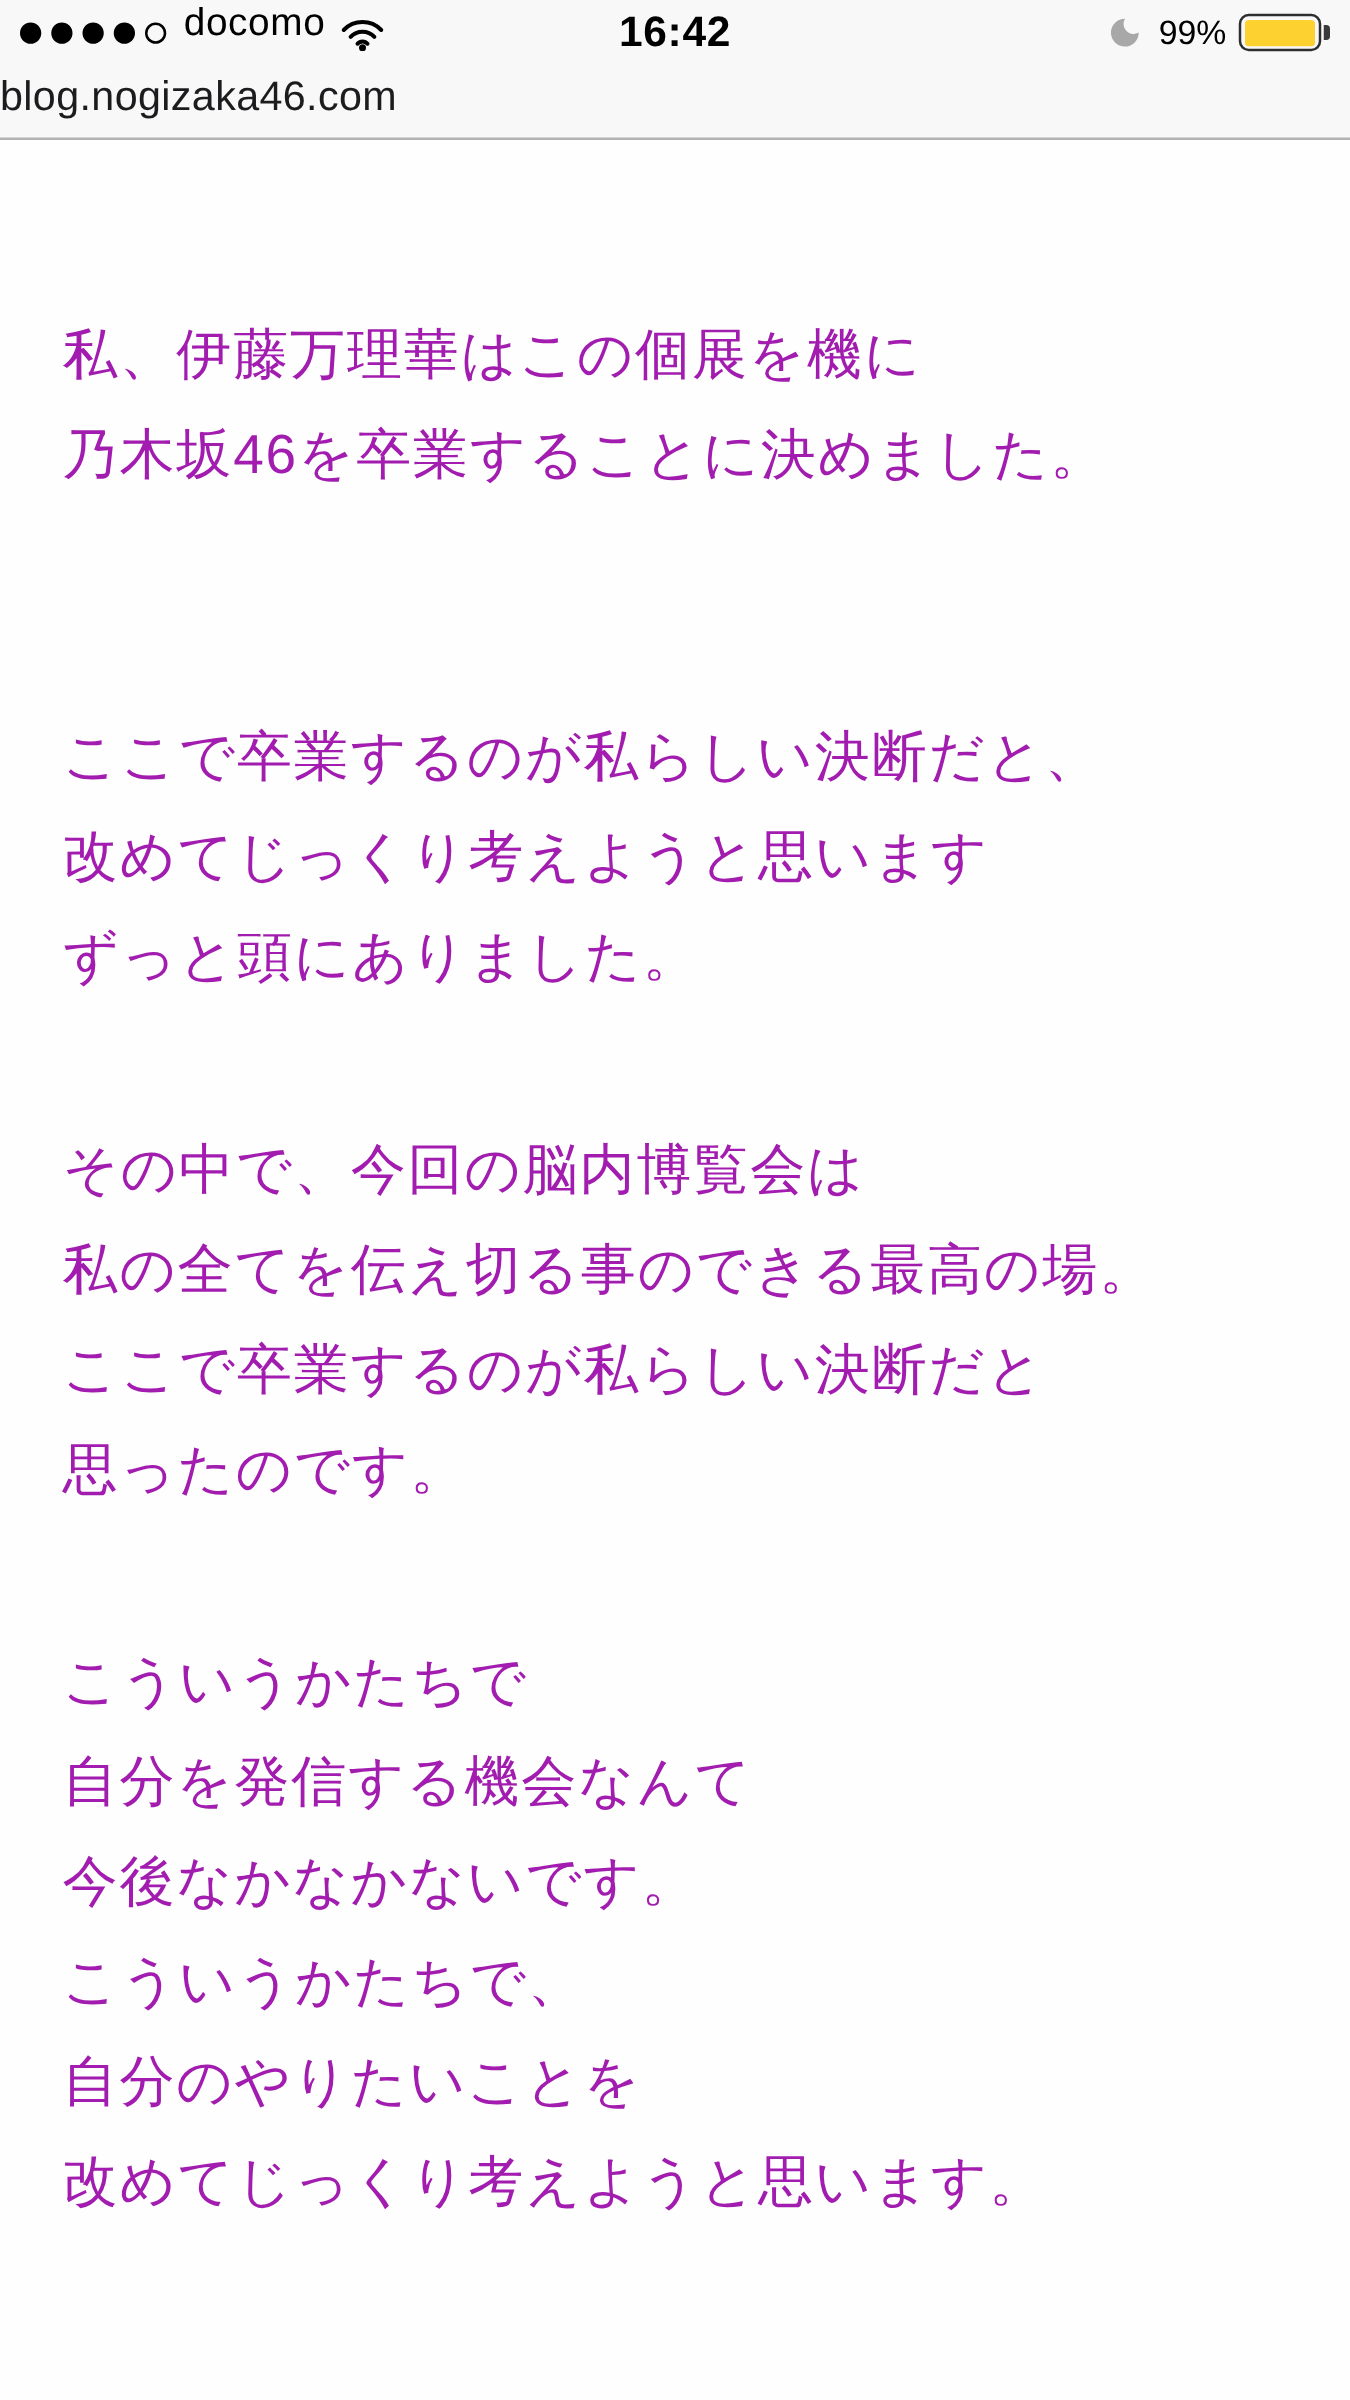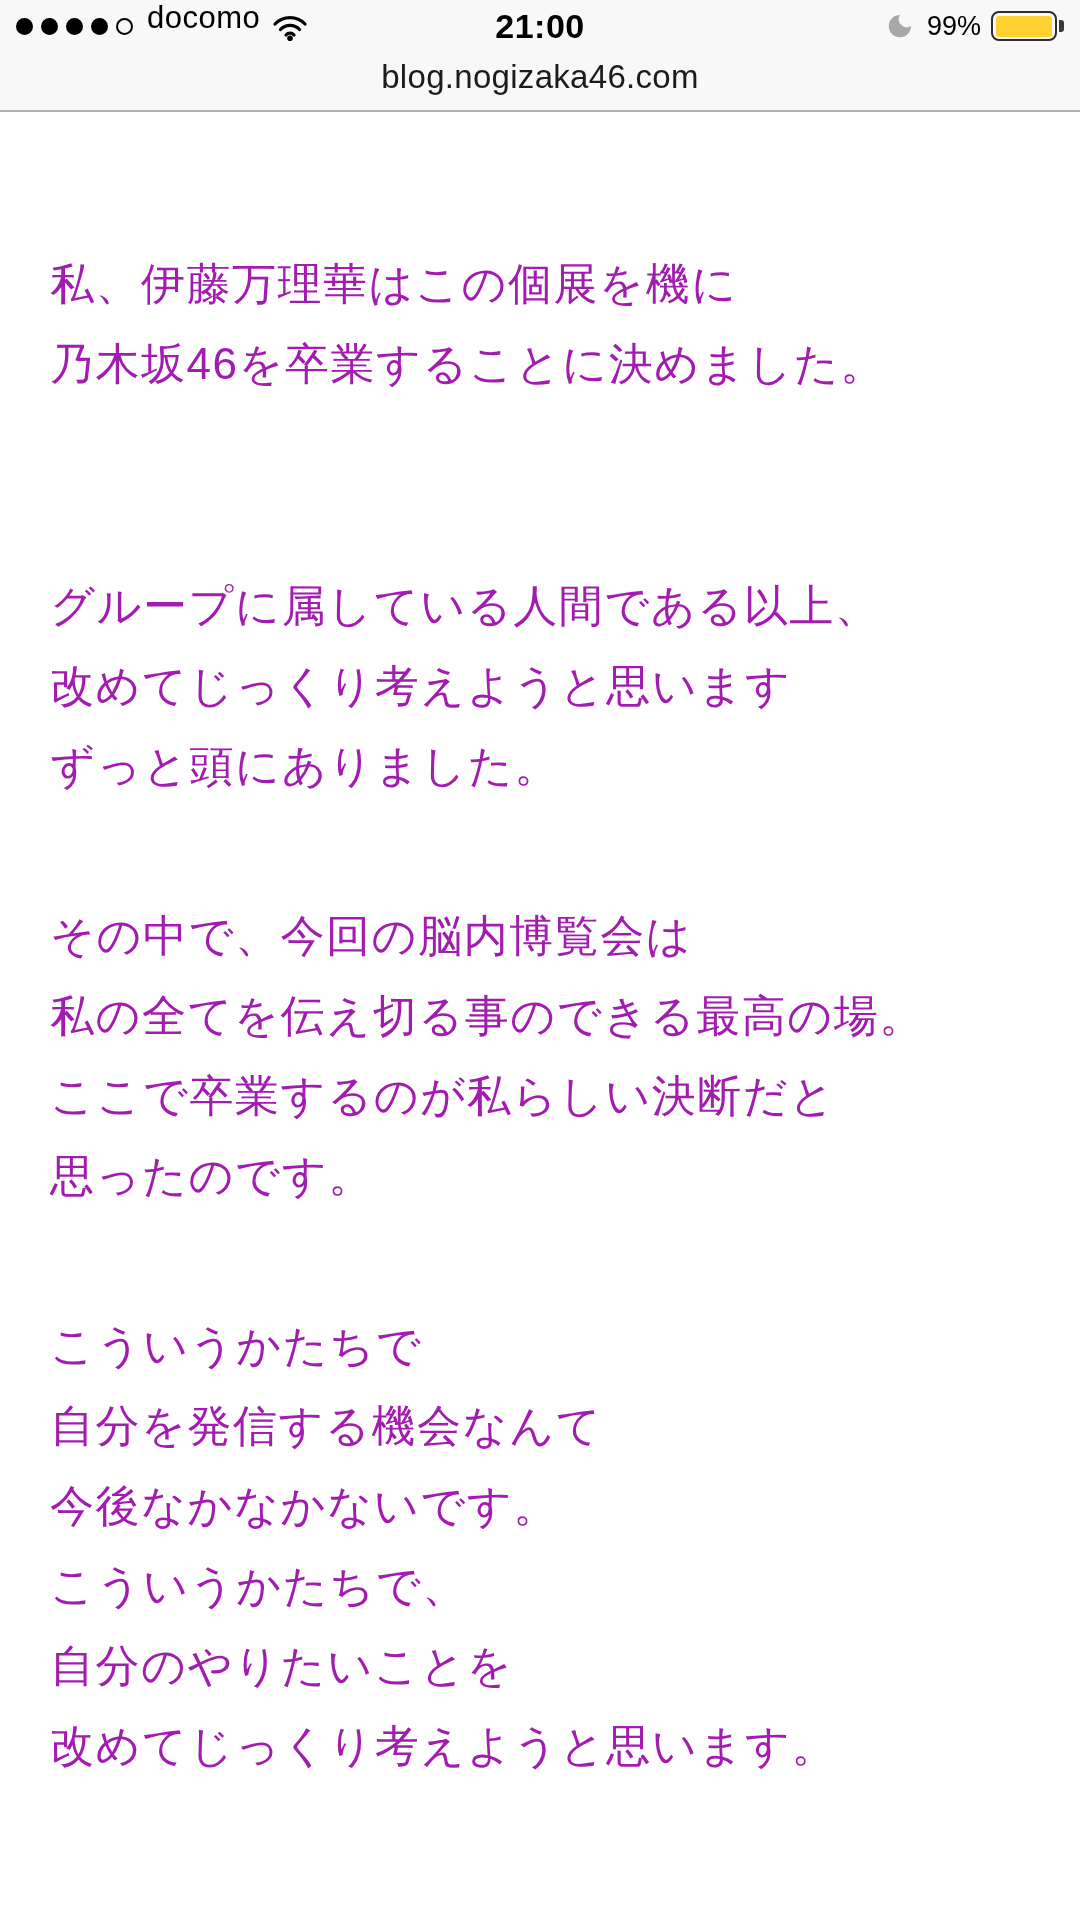--- a/index.html
+++ b/index.html
@@ -37,21 +37,21 @@
   .battery{
     width:66px;height:30px;border:2.5px solid #2e2e30;border-radius:8px;
     padding:2.5px;display:flex;align-items:stretch;
   }
   .battery-fill{height:100%;border-radius:3px;background:#fdd130;}
   .battery-nub{
     width:5px;height:12px;background:#3a3a3c;border-radius:0 3px 3px 0;
     margin-left:2px;align-self:center;
   }
   .url-bar{
-    height:62px;display:flex;align-items:center;justify-content:center;
+    height:62px;display:flex;align-items:center;justify-content:flex-start;
   }
   .url-domain{font-size:33px;color:#1c1c1e;letter-spacing:0.3px;}
   
   .content{
     padding:132px 40px 0 50px;
     font-size:44px;line-height:80px;letter-spacing:1.5px;
     color:#a21caf;
   }
   .para{margin:0 0 90px 0;}
   .para.gap-large{margin-bottom:162px;}
@@ -74,21 +74,21 @@
             <span class="dot"></span>
           </span>
         <span class="carrier">docomo</span>
         <svg class="wifi-icon" width="36" height="27" viewBox="0 0 36 27">
           <path d="M3 10 A 21 21 0 0 1 33 10" fill="none" stroke="#000" stroke-width="3.2" stroke-linecap="round"></path>
           <path d="M8.5 15.5 A 13 13 0 0 1 27.5 15.5" fill="none" stroke="#000" stroke-width="3.2" stroke-linecap="round"></path>
           <path d="M14 21 A 5.2 5.2 0 0 1 22 21" fill="none" stroke="#000" stroke-width="3.2" stroke-linecap="round"></path>
           <circle cx="18" cy="24.2" r="2.8" fill="#000"></circle>
         </svg>
       </div>
-      <div class="sb-time">21:00</div>
+      <div class="sb-time">16:42</div>
       <div class="sb-right">
         <svg class="moon-icon" width="30" height="30" viewBox="0 0 24 24">
           <path d="M12 3.2a6.4 6.4 0 0 0 8.8 8.8A8.9 8.9 0 1 1 12 3.2Z" fill="#a8a8a8"></path>
         </svg>
         <span class="battery-percent">99%</span>
         <span class="battery">
           <span class="battery-fill" style="background: rgb(253, 209, 48); width: 99%;"></span>
         </span>
         <span class="battery-nub"></span>
       </div>
@@ -101,21 +101,21 @@
   </div>
 
   <div class="content">
 
     <p class="para gap-large">
       <span class="line">私、伊藤万理華はこの個展を機に</span>
       <span class="line">乃木坂46を卒業することに決めました。</span>
     </p>
 
     <p class="para">
-      <span class="line">グループに属している人間である以上、</span>
+      <span class="line">ここで卒業するのが私らしい決断だと、</span>
       <span class="line">改めてじっくり考えようと思います</span>
       <span class="line">ずっと頭にありました。</span>
     </p>
 
     <p class="para">
       <span class="line">その中で、今回の脳内博覧会は</span>
       <span class="line">私の全てを伝え切る事のできる最高の場。</span>
       <span class="line">ここで卒業するのが私らしい決断だと</span>
       <span class="line">思ったのです。</span>
     </p>

